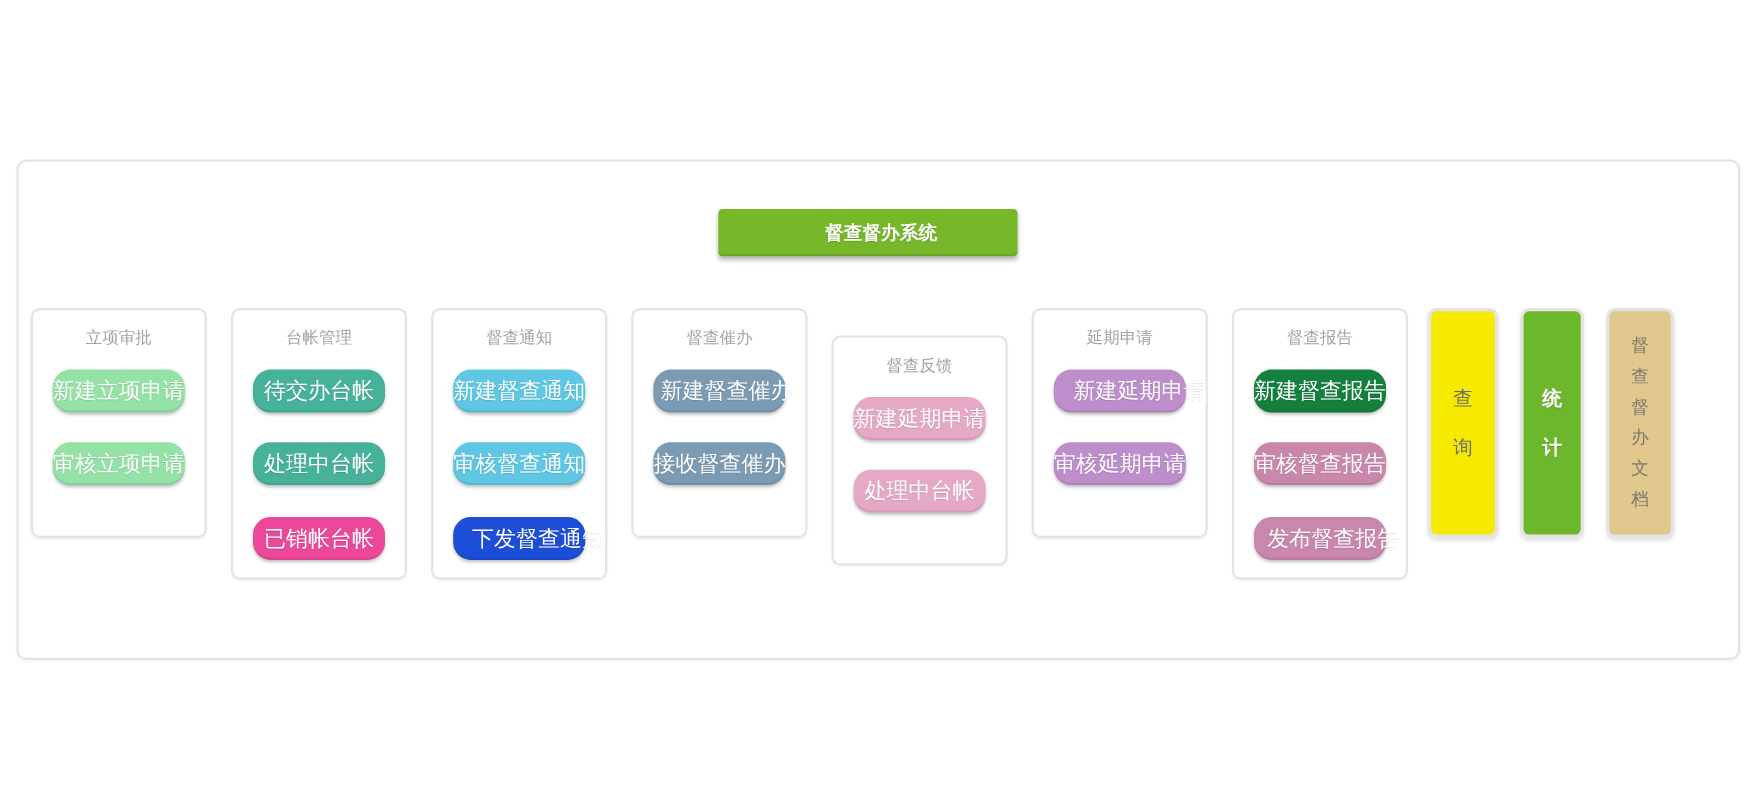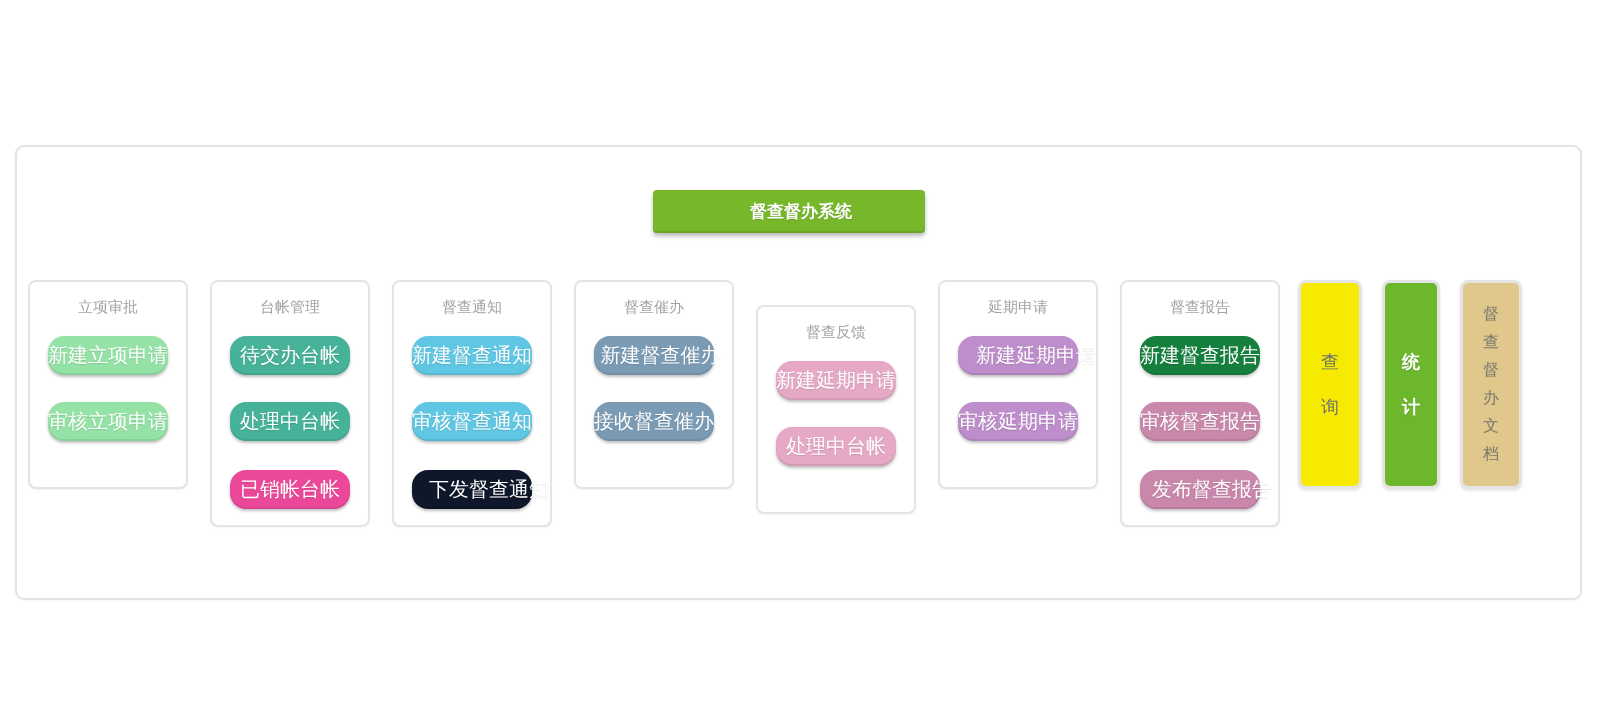--- a/index.html
+++ b/index.html
@@ -78,21 +78,21 @@
     <div class="card-title">台帐管理</div>
     <div class="card-btn row0" style="background-color: rgb(70, 178, 153);">待交办台帐</div>
     <div class="card-btn row1" style="background-color: rgb(70, 178, 153);">处理中台帐</div>
     <div class="card-btn row2" style="background-color: #ec4899;">已销帐台帐</div>
   </div>
 
   <div class="card h3 c2">
     <div class="card-title">督查通知</div>
     <div class="card-btn row0" style="background-color: rgb(95, 199, 227);">新建督查通知</div>
     <div class="card-btn row1" style="background-color: rgb(95, 199, 227);">审核督查通知</div>
-    <div class="card-btn row2" style="background-color: #0f172a; padding-left: 34px;">下发督查通知</div>
+    <div class="card-btn row2" style="background-color: #1d4ed8; padding-left: 34px;">下发督查通知</div>
   </div>
 
   <div class="card h2 c3">
     <div class="card-title">督查催办</div>
     <div class="card-btn row0" style="background-color: rgb(123, 155, 181); padding-left: 13px;">新建督查催办</div>
     <div class="card-btn row1" style="background-color: rgb(123, 155, 181);">接收督查催办</div>
   </div>
 
   <div class="card h2 c4">
     <div class="card-title">督查反馈</div>

